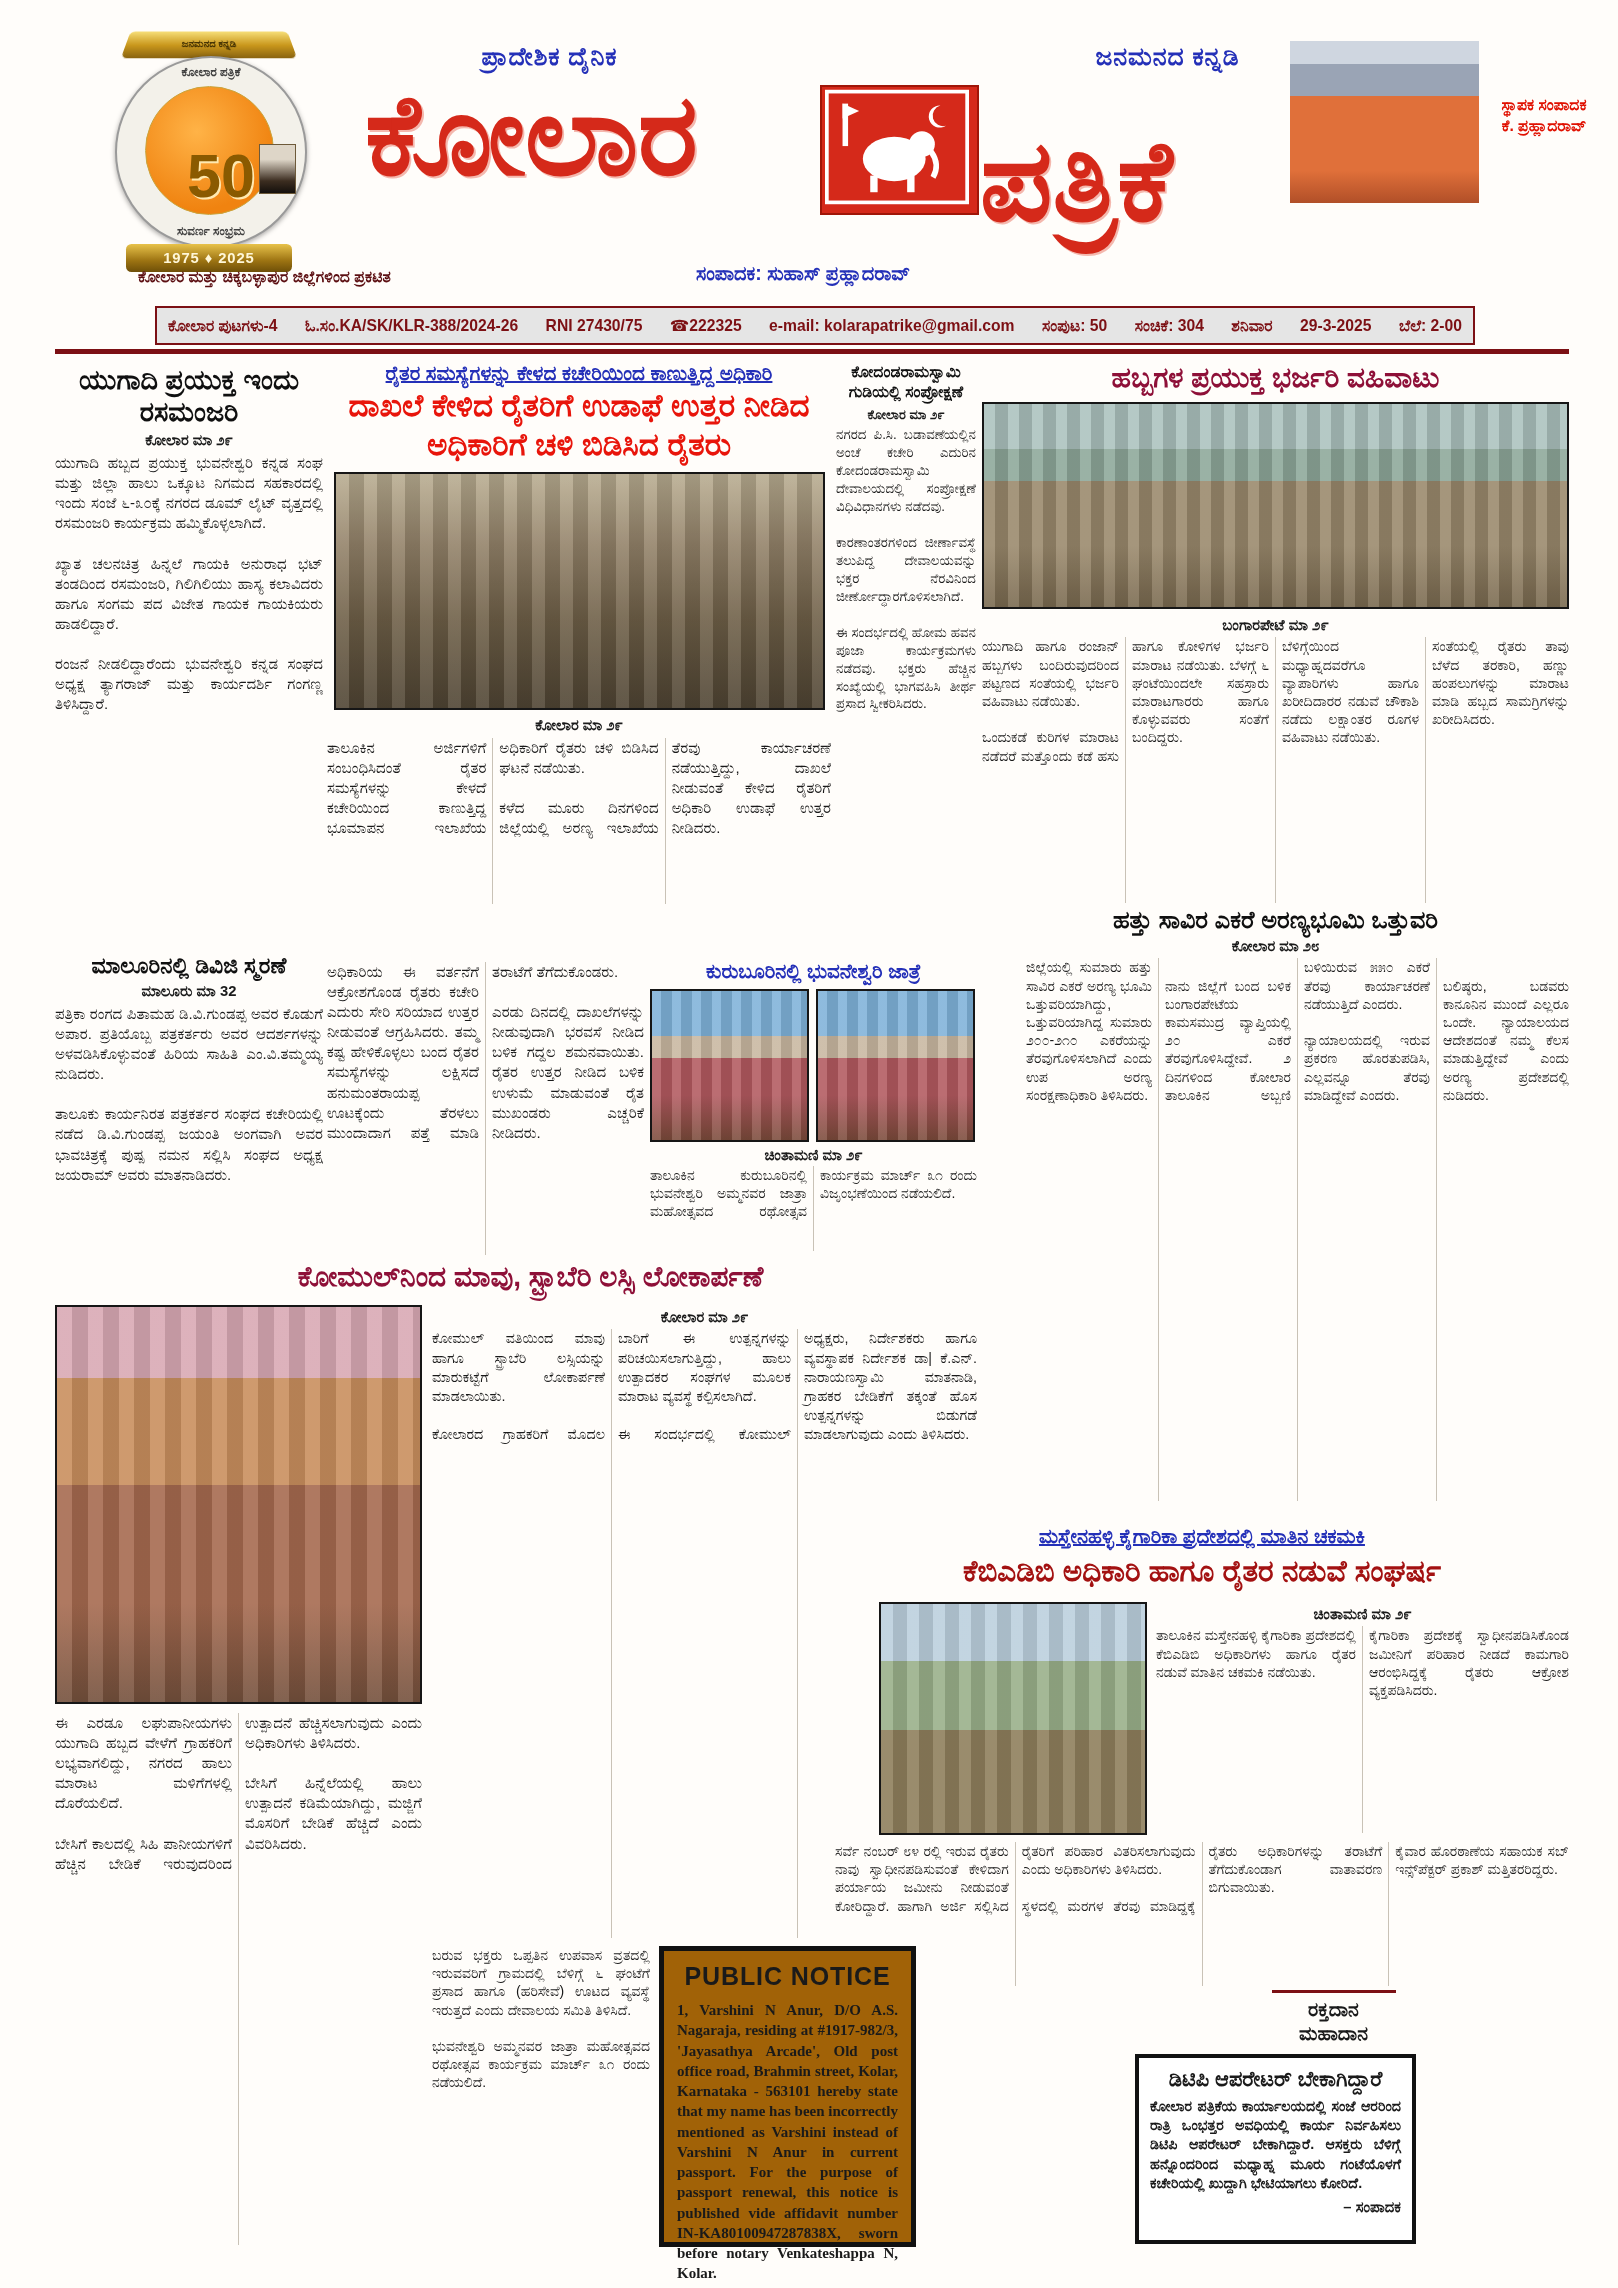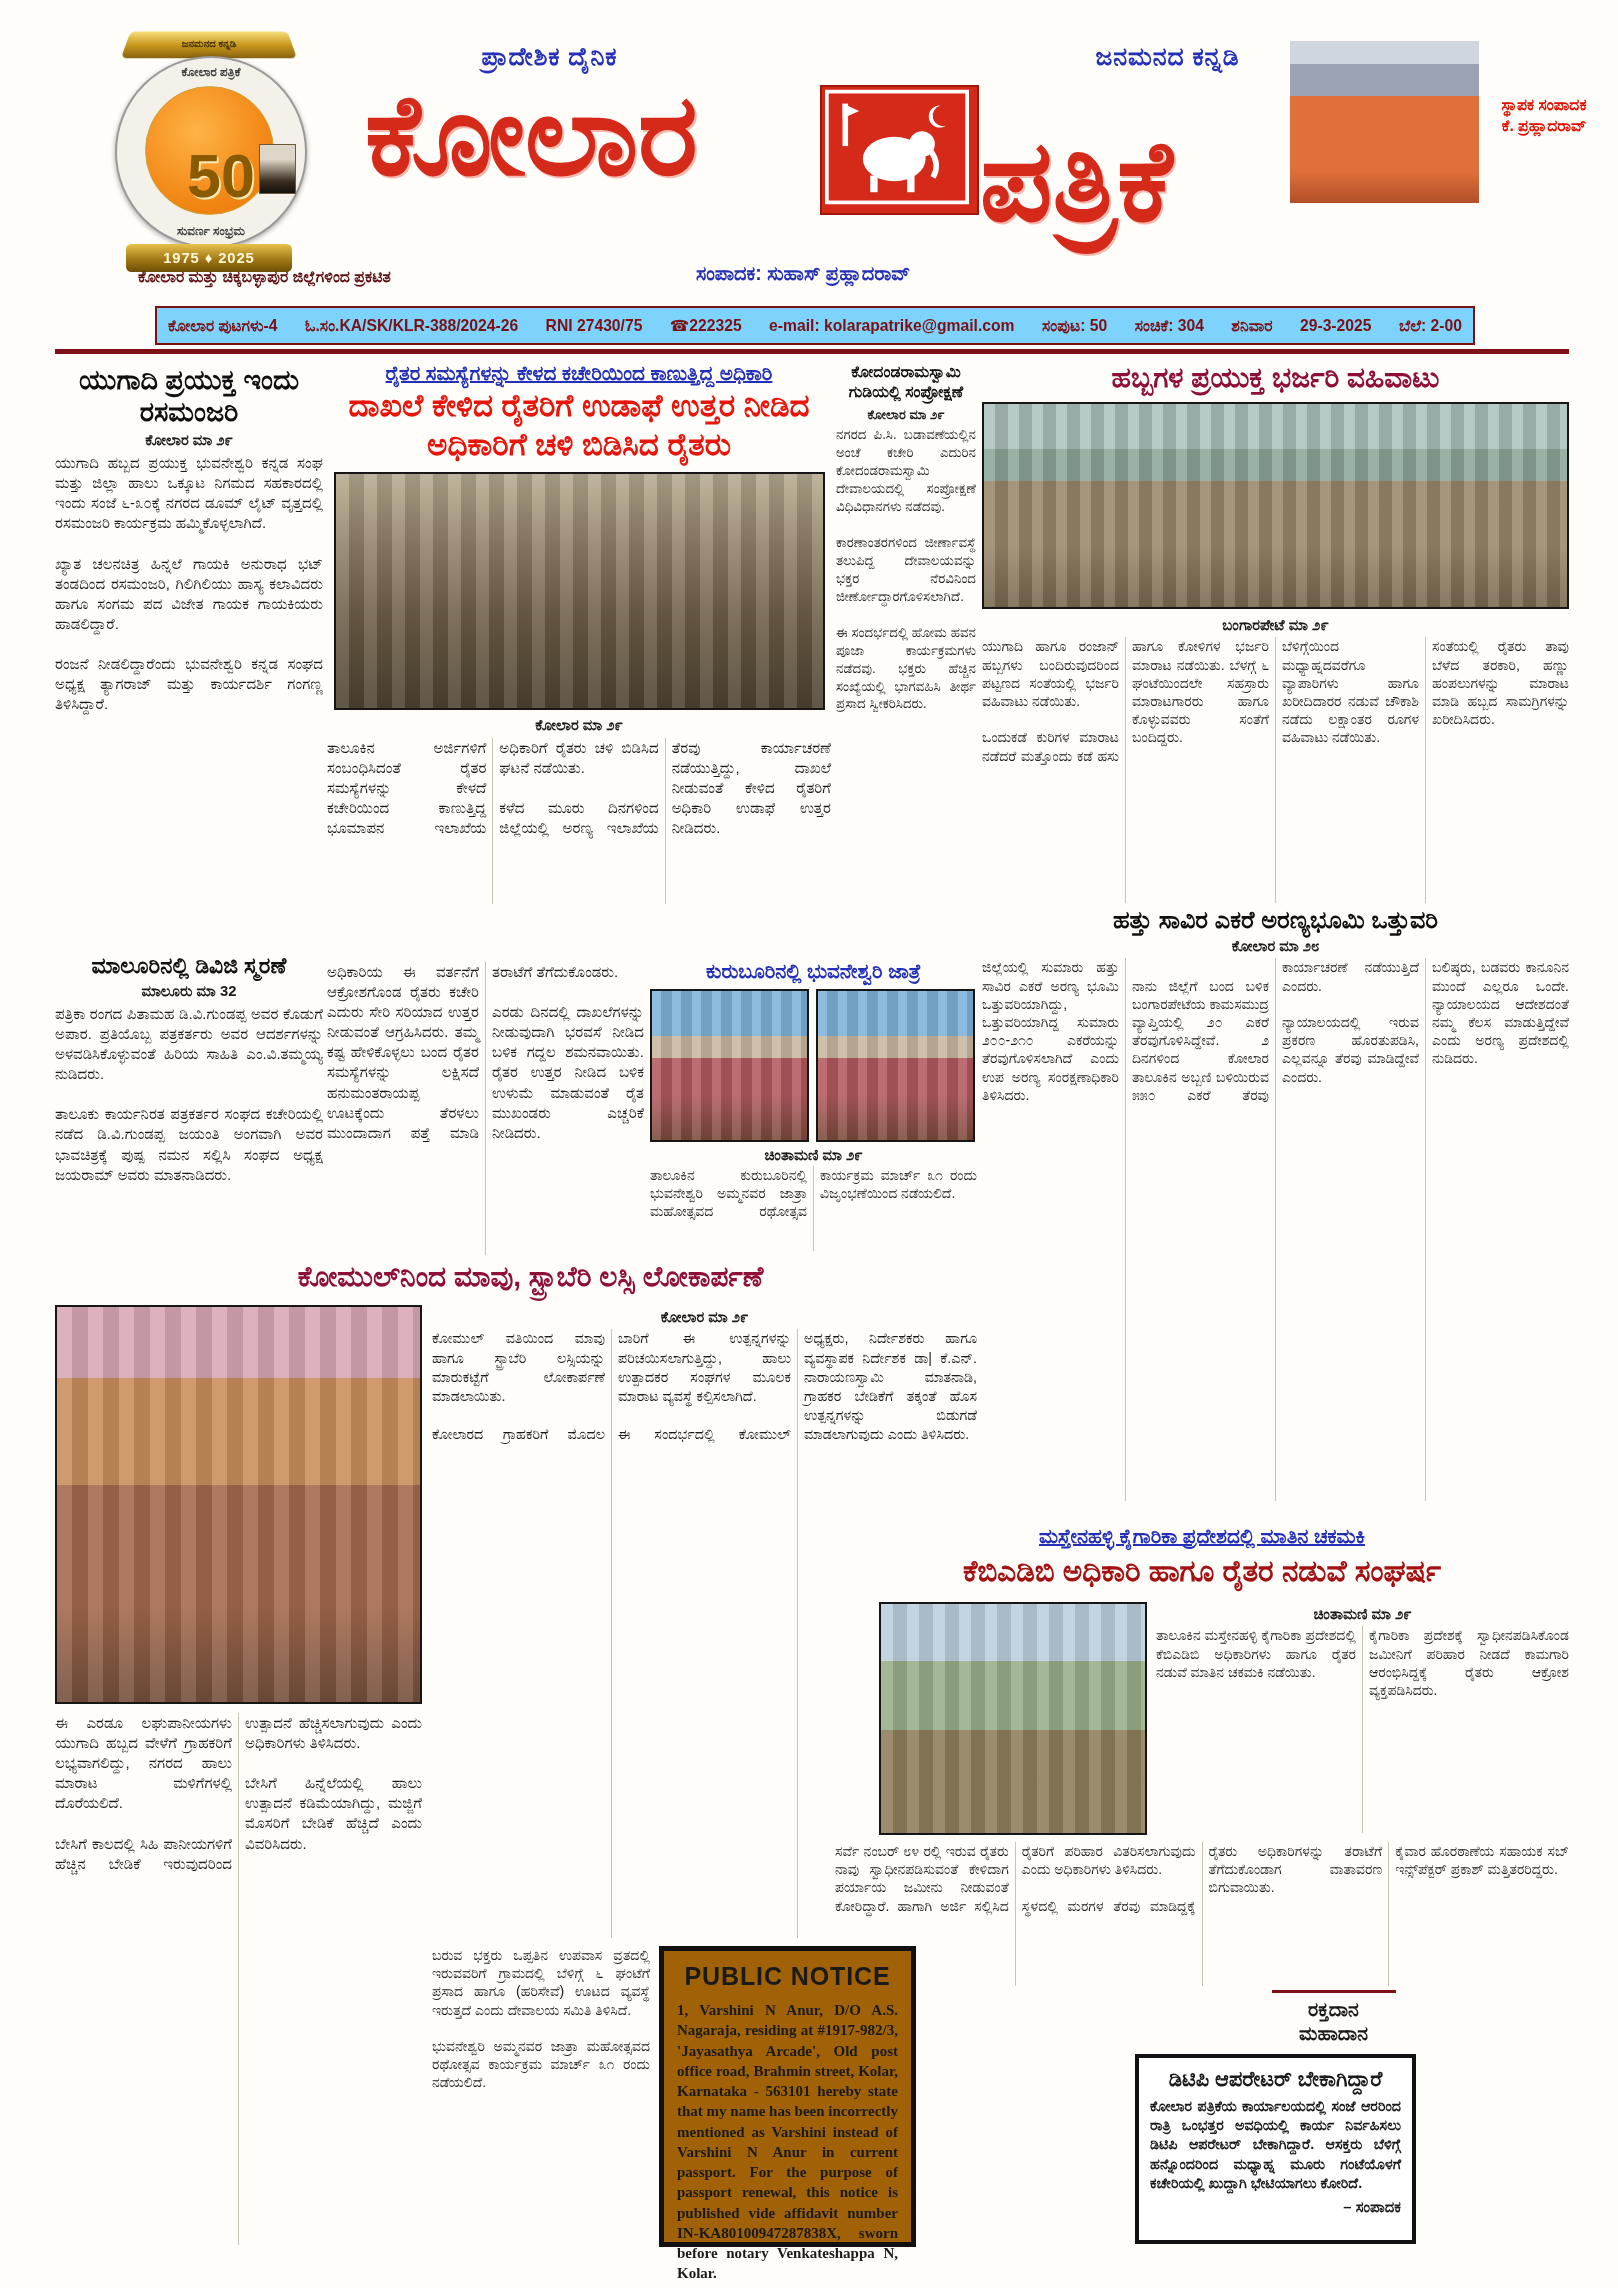--- a/index.html
+++ b/index.html
@@ -32,21 +32,21 @@
       background:radial-gradient(circle at 40% 35%,#ffb347,#f08310 70%);border:1.8px solid #caa43c;}
   .logo .fifty{position:absolute;top:54px;left:41px;font-size:61px;font-weight:900;color:#8a5a00;
       text-shadow:1.8px 1.8px 0 #ffe9b0;}
   .logo .portrait{position:absolute;top:57px;left:113px;width:35px;height:48px;
       background:linear-gradient(180deg,#ded6c8 30%,#3c2d20 75%,#14100c);border:1.8px solid #6d5a3a;}
 
   .emblem{background:#d5291a;border:2.8px solid #a01608;}
 
   
   .infobar{display:flex;align-items:center;justify-content:space-between;
-      border:2.8px solid #7c1014;background:#7dd3fc;color:#7c1014;font-weight:bold;font-size:15.7px;padding:0 11px;}
+      border:2.8px solid #7c1014;background:#e5e5e5;color:#7c1014;font-weight:bold;font-size:15.7px;padding:0 11px;}
   .rule{background:#7c1014;}
 
   
   .kicker{color:#2430b8;font-weight:bold;font-size:20px;text-decoration:underline;}
   .hl-black{color:#101010;font-weight:900;}
   .hl-red{color:#e8150b;font-weight:900;}
   .hl-maroon{color:#8e1038;font-weight:900;}
   .hl-darkred{color:#a31111;font-weight:900;}
   .hl-blue{color:#2430b8;font-weight:900;}
   .dateline{font-weight:bold;font-size:14.8px;text-align:center;margin:3.7px 0;}
@@ -215,21 +215,21 @@
 ಒಂದುಕಡೆ ಕುರಿಗಳ ಮಾರಾಟ ನಡೆದರೆ ಮತ್ತೊಂದು ಕಡೆ ಹಸು ಹಾಗೂ ಕೋಳಿಗಳ ಭರ್ಜರಿ ಮಾರಾಟ ನಡೆಯಿತು. ಬೆಳಗ್ಗೆ ೬ ಘಂಟೆಯಿಂದಲೇ ಸಹಸ್ರಾರು ಮಾರಾಟಗಾರರು ಹಾಗೂ ಕೊಳ್ಳುವವರು ಸಂತೆಗೆ ಬಂದಿದ್ದರು.
 
 ಬೆಳಿಗ್ಗೆಯಿಂದ ಮಧ್ಯಾಹ್ನದವರೆಗೂ ವ್ಯಾಪಾರಿಗಳು ಹಾಗೂ ಖರೀದಿದಾರರ ನಡುವೆ ಚೌಕಾಶಿ ನಡೆದು ಲಕ್ಷಾಂತರ ರೂಗಳ ವಹಿವಾಟು ನಡೆಯಿತು.
 
 ಸಂತೆಯಲ್ಲಿ ರೈತರು ತಾವು ಬೆಳೆದ ತರಕಾರಿ, ಹಣ್ಣು ಹಂಪಲುಗಳನ್ನು ಮಾರಾಟ ಮಾಡಿ ಹಬ್ಬದ ಸಾಮಗ್ರಿಗಳನ್ನು ಖರೀದಿಸಿದರು.</div>
   </div>
 
   <div class="abs clip" style="left:982px;top:906px;width:587px;height:611px;">
     <div class="hl-black c" style="font-size:24px;">ಹತ್ತು ಸಾವಿರ ಎಕರೆ ಅರಣ್ಯಭೂಮಿ ಒತ್ತುವರಿ</div>
     <div class="dateline">ಕೋಲಾರ ಮಾ ೨೮</div>
-    <div class="body small cols4" style="height:543px;">ಜಿಲ್ಲೆಯಲ್ಲಿ ಸುಮಾರು ಹತ್ತು ಸಾವಿರ ಎಕರೆ ಅರಣ್ಯ ಭೂಮಿ ಒತ್ತುವರಿಯಾಗಿದ್ದು, ಒತ್ತುವರಿಯಾಗಿದ್ದ ಸುಮಾರು ೨೦೦-೨೧೦ ಎಕರೆಯನ್ನು ತೆರವುಗೊಳಿಸಲಾಗಿದೆ ಎಂದು ಉಪ ಅರಣ್ಯ ಸಂರಕ್ಷಣಾಧಿಕಾರಿ ತಿಳಿಸಿದರು.
+    <div class="body small cols4" style="height:543px;margin-left:44px;">ಜಿಲ್ಲೆಯಲ್ಲಿ ಸುಮಾರು ಹತ್ತು ಸಾವಿರ ಎಕರೆ ಅರಣ್ಯ ಭೂಮಿ ಒತ್ತುವರಿಯಾಗಿದ್ದು, ಒತ್ತುವರಿಯಾಗಿದ್ದ ಸುಮಾರು ೨೦೦-೨೧೦ ಎಕರೆಯನ್ನು ತೆರವುಗೊಳಿಸಲಾಗಿದೆ ಎಂದು ಉಪ ಅರಣ್ಯ ಸಂರಕ್ಷಣಾಧಿಕಾರಿ ತಿಳಿಸಿದರು.
 
 ನಾನು ಜಿಲ್ಲೆಗೆ ಬಂದ ಬಳಿಕ ಬಂಗಾರಪೇಟೆಯ ಕಾಮಸಮುದ್ರ ವ್ಯಾಪ್ತಿಯಲ್ಲಿ ೨೦ ಎಕರೆ ತೆರವುಗೊಳಿಸಿದ್ದೇವೆ. ೨ ದಿನಗಳಿಂದ ಕೋಲಾರ ತಾಲೂಕಿನ ಅಬ್ಬಣಿ ಬಳಿಯಿರುವ ೫೫೦ ಎಕರೆ ತೆರವು ಕಾರ್ಯಾಚರಣೆ ನಡೆಯುತ್ತಿದೆ ಎಂದರು.
 
 ನ್ಯಾಯಾಲಯದಲ್ಲಿ ಇರುವ ಪ್ರಕರಣ ಹೊರತುಪಡಿಸಿ, ಎಲ್ಲವನ್ನೂ ತೆರವು ಮಾಡಿದ್ದೇವೆ ಎಂದರು.
 
 ಬಲಿಷ್ಠರು, ಬಡವರು ಕಾನೂನಿನ ಮುಂದೆ ಎಲ್ಲರೂ ಒಂದೇ. ನ್ಯಾಯಾಲಯದ ಆದೇಶದಂತೆ ನಮ್ಮ ಕೆಲಸ ಮಾಡುತ್ತಿದ್ದೇವೆ ಎಂದು ಅರಣ್ಯ ಪ್ರದೇಶದಲ್ಲಿ ನುಡಿದರು.</div>
   </div>
 
   <div class="abs hl-maroon c" style="left:92px;top:1261px;width:877px;font-size:28px;">ಕೋಮುಲ್‌ನಿಂದ ಮಾವು, ಸ್ಟ್ರಾಬೆರಿ ಲಸ್ಸಿ ಲೋಕಾರ್ಪಣೆ</div>
   <div class="abs photo ph-launch" style="left:55px;top:1305px;width:367px;height:399px;"></div>

